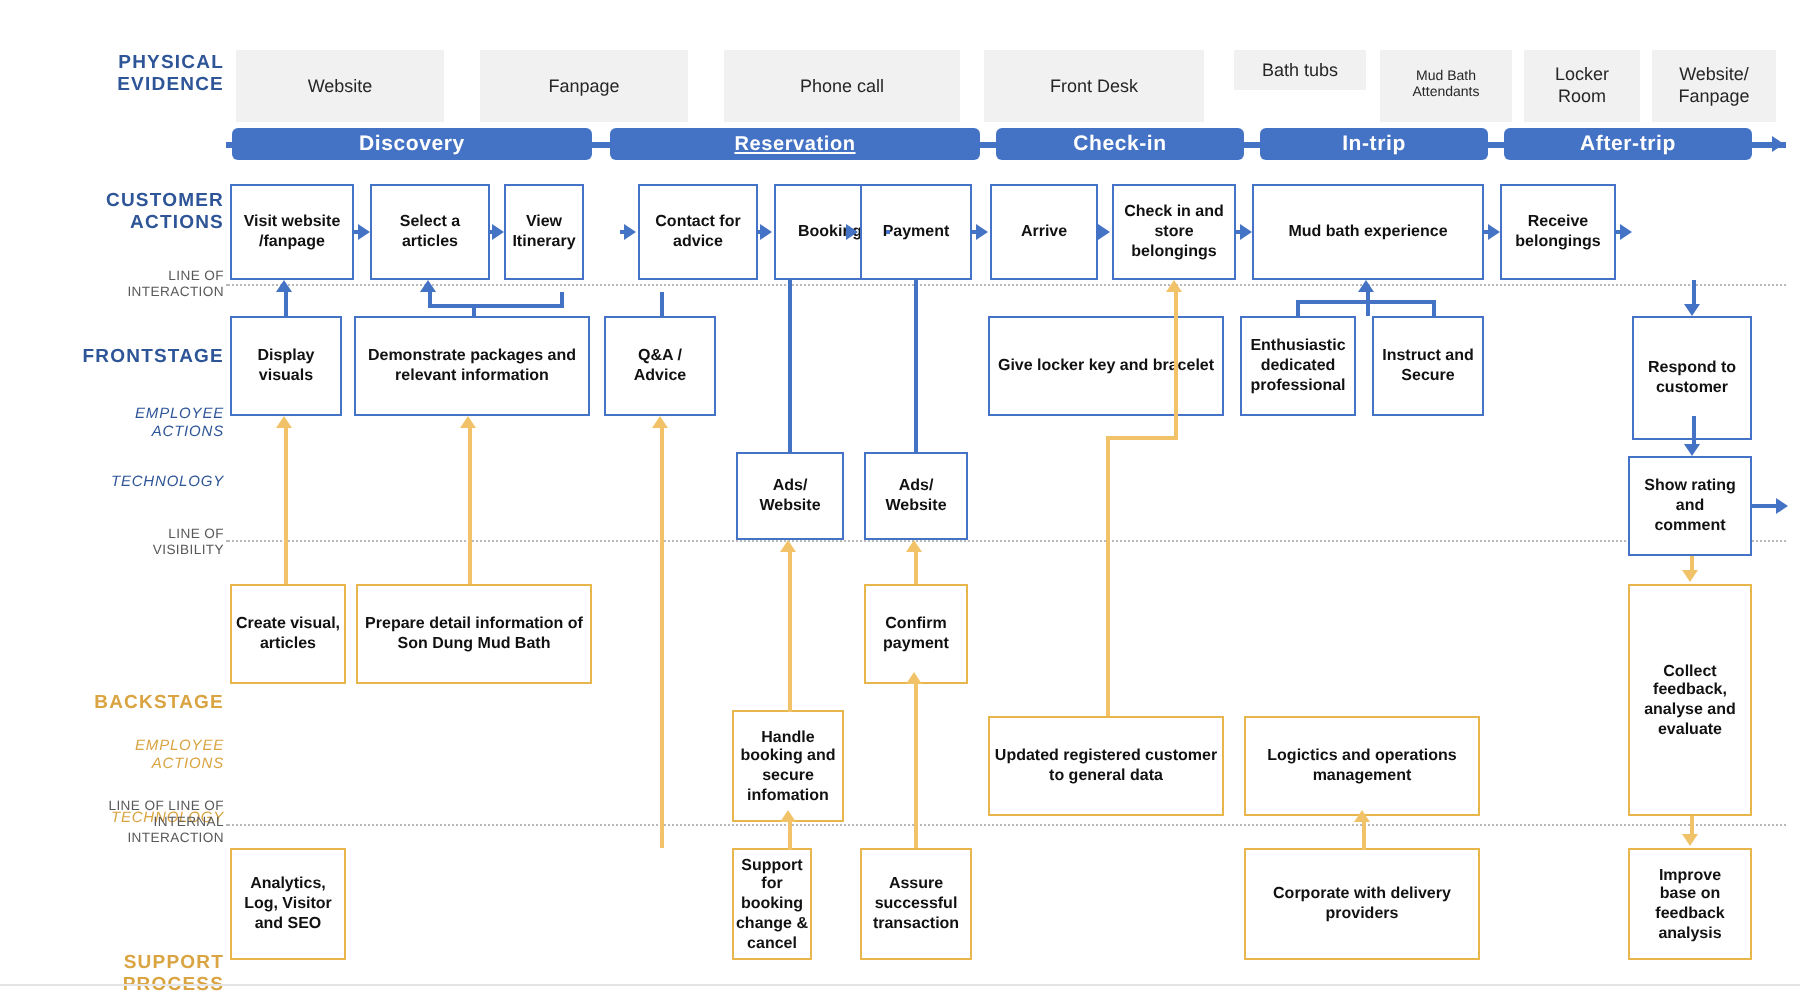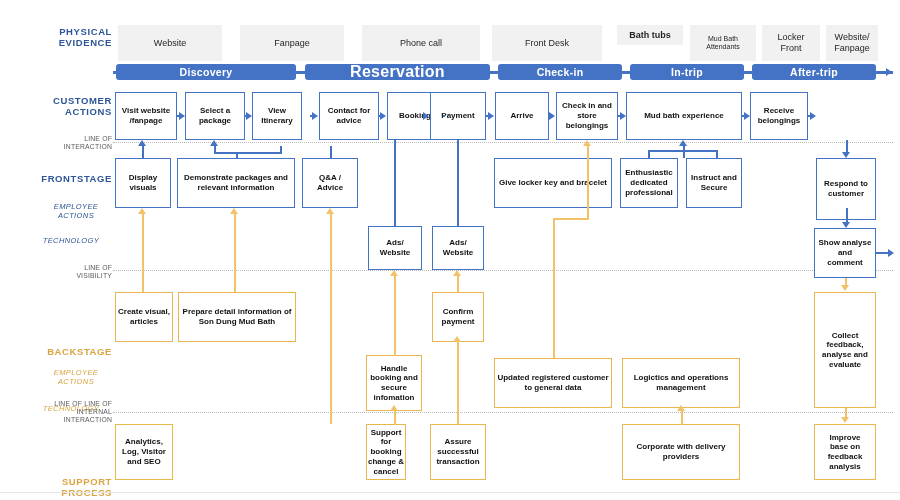--- a/index.html
+++ b/index.html
@@ -10,21 +10,21 @@
   #stage{position:relative;width:900px;height:500px;background:#fff;}
 
   
   .rowlabel{
     position:absolute;text-align:right;line-height:1.15;
     white-space:pre-line;
   }
   .lbl-major{font-weight:700;letter-spacing:.6px;}
   .lbl-blue{color:#2e5597;}
   .lbl-orange{color:#d9a441;margin-top:36px;}
-  .lbl-sub{font-style:italic;letter-spacing:.4px;text-align:center;}
+  .lbl-sub{font-style:italic;letter-spacing:.4px;}
   .lbl-line{color:#59595b;letter-spacing:.2px;}
 
   
   .pe{
     position:absolute;background:#f1f1f1;border:0;
     display:flex;align-items:center;justify-content:center;
     text-align:center;color:#262626;line-height:1.2;
   }
 
   
@@ -99,47 +99,47 @@
 INTERNAL
 INTERACTION</div>
 
   <div class="rowlabel lbl-major lbl-orange" style="left:30px;top:441px;width:82px;font-size:9.5px;">SUPPORT
 PROCESS</div>
 
   <div class="pe" style="left:118px;top:25px;width:104px;height:36px;font-size:9px;white-space:pre-line;">Website</div>
   <div class="pe" style="left:240px;top:25px;width:104px;height:36px;font-size:9px;white-space:pre-line;">Fanpage</div>
   <div class="pe" style="left:362px;top:25px;width:118px;height:36px;font-size:9px;white-space:pre-line;">Phone call</div>
   <div class="pe" style="left:492px;top:25px;width:110px;height:36px;font-size:9px;white-space:pre-line;">Front Desk</div>
-  <div class="pe" style="left:617px;top:25px;width:66px;height:20px;font-size:9px;white-space:pre-line;font-weight:bold;">Bath tubs</div>
+  <div class="pe" style="left:617px;top:25px;width:66px;height:20px;font-size:9px;white-space:pre-line;">Bath tubs</div>
   <div class="pe" style="left:690px;top:25px;width:66px;height:36px;font-size:7px;white-space:pre-line;">Mud Bath
 Attendants</div>
   <div class="pe" style="left:762px;top:25px;width:58px;height:36px;font-size:9px;white-space:pre-line;">Locker
-Front</div>
-  <div class="pe" style="left:826px;top:25px;width:52px;height:36px;font-size:9px;white-space:pre-line;">Website/
+Room</div>
+  <div class="pe" style="left:826px;top:25px;width:62px;height:36px;font-size:9px;white-space:pre-line;">Website/
 Fanpage</div>
 
   <div class="stagejoin" style="left:113px;top:71px;width:780px;"></div>
 
   <div class="stage" style="left:116px;top:64px;width:180px;height:16px;font-size:10.5px;">Discovery</div>
-  <div class="stage" style="left:305px;top:64px;width:185px;height:16px;font-size:16px;">Reservation</div>
+  <div class="stage" style="left:305px;top:64px;width:185px;height:16px;font-size:10px;text-decoration:underline;">Reservation</div>
   <div class="stage" style="left:498px;top:64px;width:124px;height:16px;font-size:10.5px;">Check-in</div>
   <div class="stage" style="left:630px;top:64px;width:114px;height:16px;font-size:10.5px;">In-trip</div>
   <div class="stage" style="left:752px;top:64px;width:124px;height:16px;font-size:10.5px;">After-trip</div>
   <div class="ar right blue" style="left:886px;top:67.5px;"></div>
 
   <div class="hr" style="left:113px;top:142px;width:780px;"></div>
   <div class="hr" style="left:113px;top:270px;width:780px;"></div>
   <div class="hr" style="left:113px;top:412px;width:780px;"></div>
   <div class="bottomrule" style="top:492px;"></div>
 
   <div class="box blue" style="left:115px;top:92px;width:62px;height:48px;font-size:8px;white-space:pre-line;font-weight:700;">Visit website
 /fanpage</div>
   <div class="box blue" style="left:185px;top:92px;width:60px;height:48px;font-size:8px;white-space:pre-line;font-weight:700;">Select a
-package</div>
-  <div class="box blue" style="left:252px;top:92px;width:50px;height:48px;font-size:8px;white-space:pre-line;font-weight:700;">View
+articles</div>
+  <div class="box blue" style="left:252px;top:92px;width:40px;height:48px;font-size:8px;white-space:pre-line;font-weight:700;">View
 Itinerary</div>
   <div class="box blue" style="left:319px;top:92px;width:60px;height:48px;font-size:8px;white-space:pre-line;font-weight:700;">Contact for
 advice</div>
   <div class="box blue" style="left:387px;top:92px;width:56px;height:48px;font-size:8px;white-space:pre-line;font-weight:700;">Booking</div>
   <div class="box blue" style="left:430px;top:92px;width:56px;height:48px;font-size:8px;white-space:pre-line;font-weight:700;">Payment</div>
   <div class="box blue" style="left:495px;top:92px;width:54px;height:48px;font-size:8px;white-space:pre-line;font-weight:700;">Arrive</div>
   <div class="box blue" style="left:556px;top:92px;width:62px;height:48px;font-size:8px;white-space:pre-line;font-weight:700;">Check in and
 store
 belongings</div>
   <div class="box blue" style="left:626px;top:92px;width:116px;height:48px;font-size:8px;white-space:pre-line;font-weight:700;">Mud bath experience</div>
@@ -178,21 +178,21 @@
   <div class="box blue" style="left:432px;top:226px;width:52px;height:44px;font-size:8px;white-space:pre-line;font-weight:700;">Ads/
 Website</div>
   <div class="box blue" style="left:494px;top:158px;width:118px;height:50px;font-size:8px;white-space:pre-line;font-weight:700;">Give locker key and bracelet</div>
   <div class="box blue" style="left:620px;top:158px;width:58px;height:50px;font-size:8px;white-space:pre-line;font-weight:700;">Enthusiastic
 dedicated
 professional</div>
   <div class="box blue" style="left:686px;top:158px;width:56px;height:50px;font-size:8px;white-space:pre-line;font-weight:700;">Instruct and
 Secure</div>
   <div class="box blue" style="left:816px;top:158px;width:60px;height:62px;font-size:8px;white-space:pre-line;font-weight:700;">Respond to
 customer</div>
-  <div class="box blue" style="left:814px;top:228px;width:62px;height:50px;font-size:8px;white-space:pre-line;font-weight:700;">Show analyse
+  <div class="box blue" style="left:814px;top:228px;width:62px;height:50px;font-size:8px;white-space:pre-line;font-weight:700;">Show rating
 and
 comment</div>
 
   <div class="cv blue" style="left:142px;top:146px;height:12px;"></div>
   <div class="ar up blue" style="left:138px;top:140px;"></div>
 
   <div class="ch blue" style="left:214px;top:152px;width:68px;"></div>
   <div class="cv blue" style="left:214px;top:146px;height:6px;"></div>
   <div class="cv blue" style="left:280px;top:146px;height:8px;"></div>
   <div class="cv blue" style="left:236px;top:152px;height:6px;"></div>

